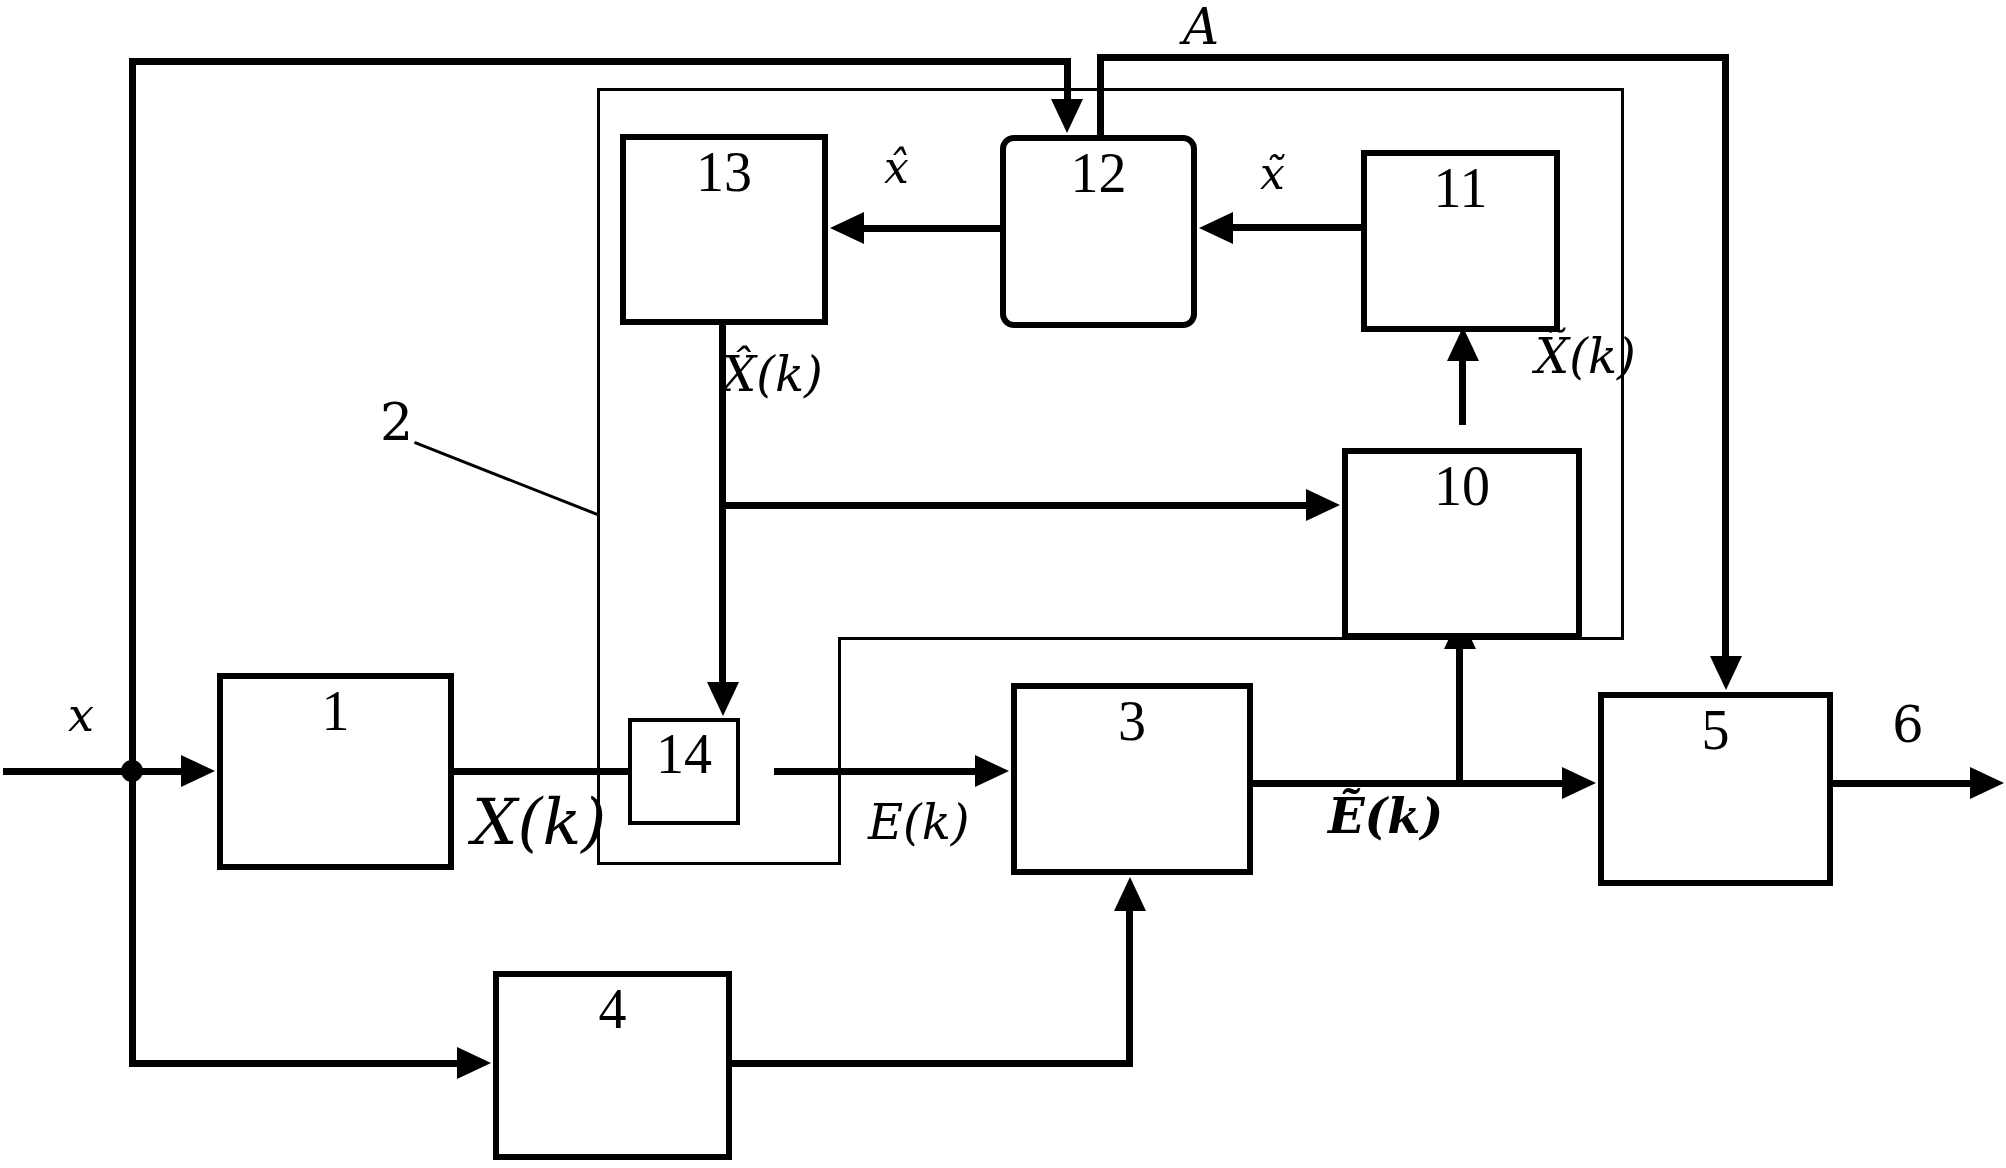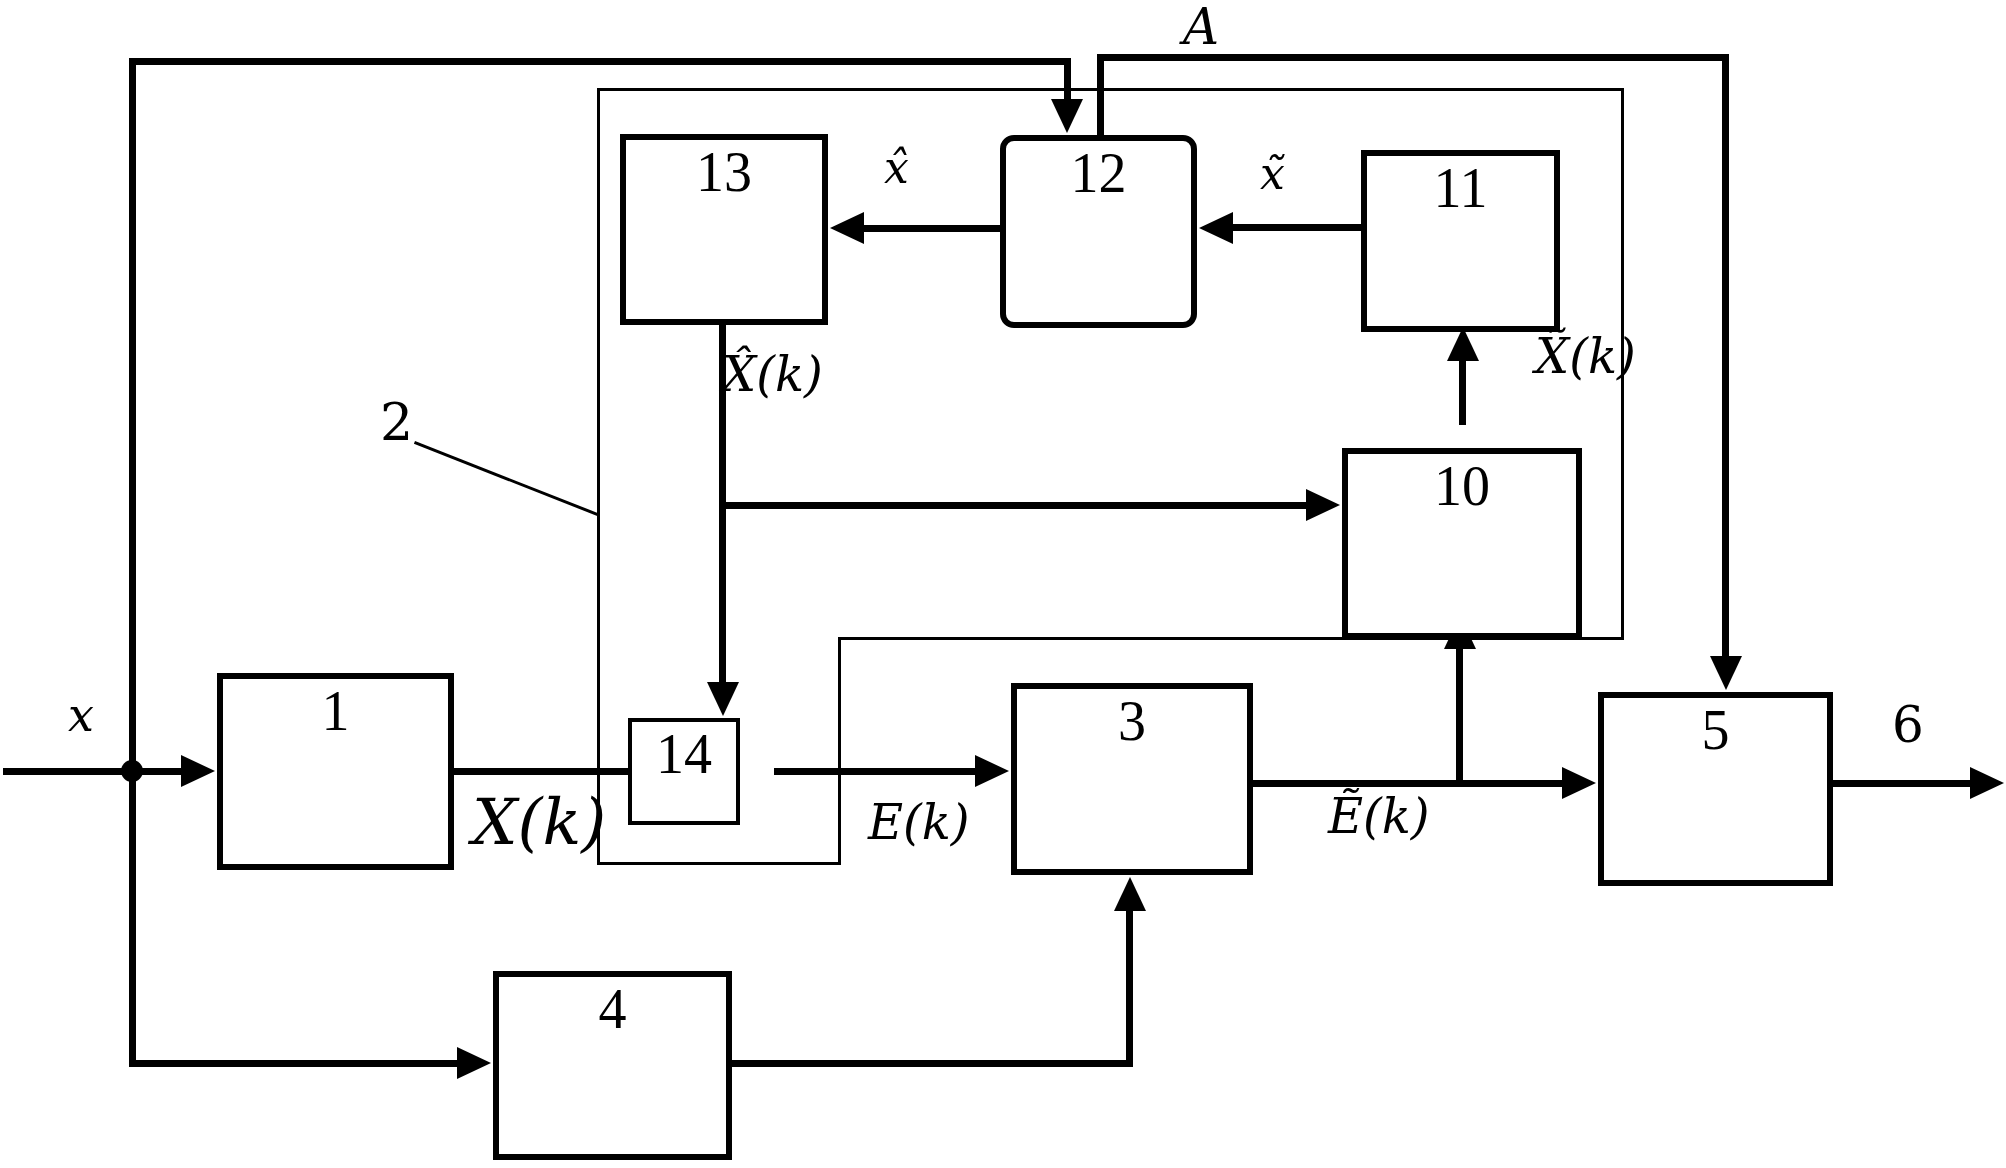--- a/index.html
+++ b/index.html
@@ -107,19 +107,19 @@
   <div class="box" style="left:493px;top:971px;width:239px;height:189px;">
     <span class="num">4</span>
     </div>
 
   <div class="lbl" style="left:68px;top:692px;font-size:46px;">x</div>
   <div class="lbl" style="left:1183px;top:2px;font-size:50px;">A</div>
   <div class="lbl upright" style="left:380px;top:396px;font-size:52px;">2</div>
   <div class="lbl upright" style="left:1892px;top:700px;font-size:50px;">6</div>
   <div class="lbl" style="left:472px;top:790px;font-size:64px;">X(k)</div>
   <div class="lbl" style="left:868px;top:798px;font-size:48px;">E(k)</div>
-  <div class="lbl" style="left:1328px;top:792px;font-size:48px;">Ẽ(k)</div>
+  <div class="lbl" style="left:1328px;top:792px;font-size:48px;font-weight:bold;">Ẽ(k)</div>
   <div class="lbl" style="left:722px;top:350px;font-size:48px;">X̂(k)</div>
   <div class="lbl" style="left:1535px;top:332px;font-size:48px;">X̃(k)</div>
   <div class="lbl" style="left:884px;top:146px;font-size:44px;">x̂</div>
   <div class="lbl" style="left:1260px;top:152px;font-size:44px;">x̃</div>
 
 </div>
 
 </body></html>

